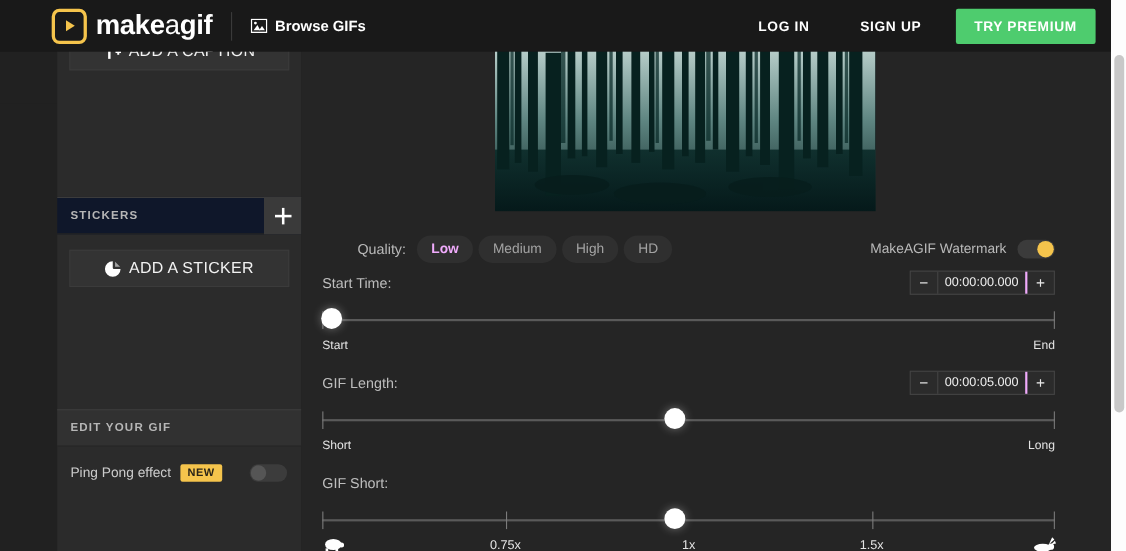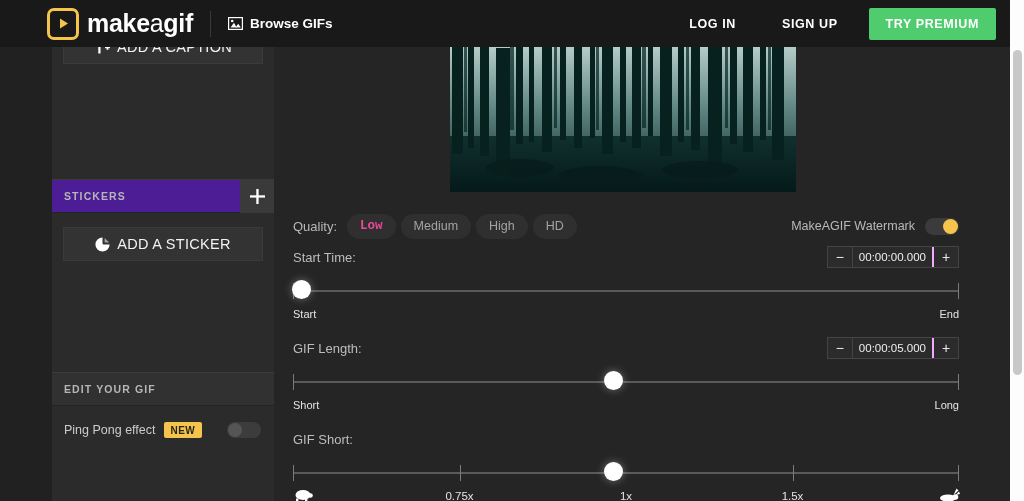--- a/index.html
+++ b/index.html
@@ -107,21 +107,21 @@
     display: flex; align-items: center; justify-content: center;
     cursor: pointer;
   }
   .sb-btn .gi { margin-right: 7px; display: flex; align-items: center; }
   .caption-btn { top: -14px; }
   .sticker-btn { top: 183px; }
 
   .sb-head {
     position: absolute; left: 0; width: 222px;
     height: 34px;
-    background: #4c1d95;
+    background: #0f172a;
     border-top: 1px solid #3c3c3c;
     border-bottom: 1px solid #242424;
     display: flex; align-items: center;
   }
   .sb-head .ttl {
     margin-left: 12px;
     color: #b6b6b6;
     font-size: 10.5px;
     font-weight: bold;
     letter-spacing: 1.1px;
@@ -186,31 +186,31 @@
   }
   .forest {
     width: 100%; height: 100%;
     display: block;
   }
 
   .ctrl { position: absolute; left: 19px; width: 666px; }
 
   
   .quality-row { top: 167px; height: 30px; display: flex; align-items: center; }
-  .q-label { color: #b9b9b9; font-size: 13px; margin-right: 10px; }
+  .q-label { color: #b9b9b9; font-size: 13px; margin-right: 10px; margin-left: 32px; }
   .q-pill {
     height: 25px; padding: 0 13px;
     background: #2f2f2f;
     border-radius: 13px;
     display: flex; align-items: center;
     color: #a3a3a3; font-size: 12.5px;
     margin-right: 5px;
     cursor: pointer;
   }
-  .q-pill.active { color: #ec4899; font-weight: bold; background: #2f2f2f; font-family: Liberation Mono, monospace; }
+  .q-pill.active { color: #f0abfc; font-weight: bold; background: #2f2f2f; }
   .wm-wrap { margin-left: auto; display: flex; align-items: center; }
   .wm-label { color: #b9b9b9; font-size: 12.5px; margin-right: 10px; }
   .wm-toggle {
     width: 34px; height: 17px; border-radius: 9px;
     background: #3b3b3b; position: relative; cursor: pointer;
   }
   .wm-toggle .knob {
     position: absolute; width: 15px; height: 15px; border-radius: 50%;
     background: #f5c44c; top: 1px; left: 18px;
   }

